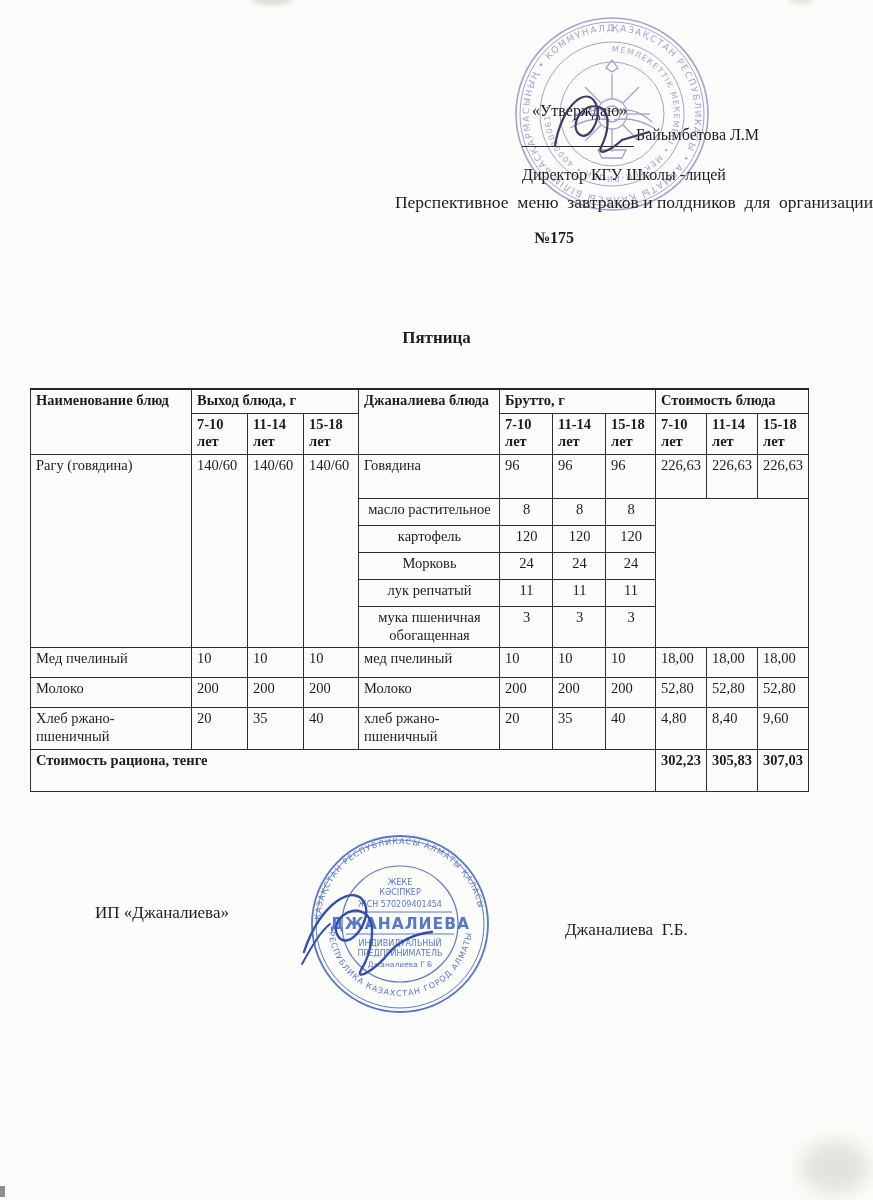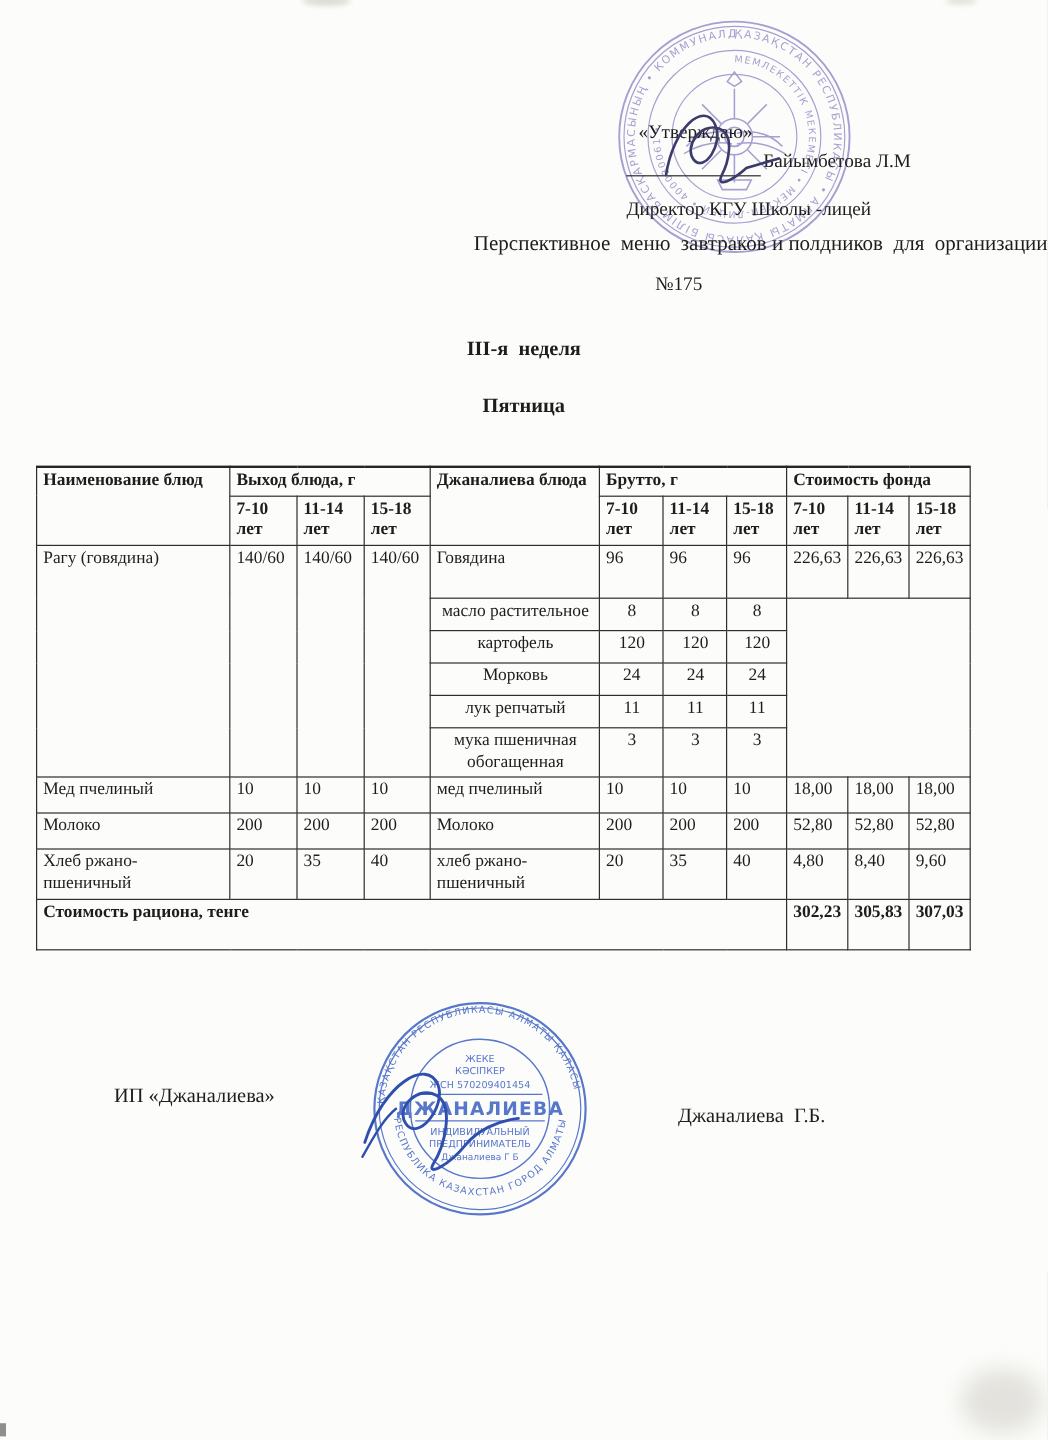--- a/index.html
+++ b/index.html
@@ -10,21 +10,21 @@
   }
   
   .smudge-top{position:absolute;left:252px;top:-3px;width:40px;height:8px;background:#dddcd6;border-radius:50%;filter:blur(2px);}
   .smudge-top2{position:absolute;left:788px;top:-2px;width:26px;height:6px;background:#e2e1db;border-radius:50%;filter:blur(2px);}
   .mark-bottom-left{position:absolute;left:0;top:1186px;width:5px;height:11px;background:#8f8f8d;}
   .noise-bottom-right{position:absolute;left:800px;top:1140px;width:70px;height:55px;background:#d9d8d2;border-radius:50%;filter:blur(9px);opacity:.7;}
   
   .stamp-top{position:absolute;left:510px;top:12px;width:204px;height:204px;z-index:1;opacity:.82;}
   .approval{position:absolute;left:522px;top:58px;z-index:3;font-size:16px;line-height:1.32;white-space:pre;}
   .approval .l1{margin-left:10px;}
-  .approval .l3{margin-left:24px;}
+  .approval .l3{margin-left:12px;font-weight:bold;}
   .signer{position:absolute;left:636px;top:126px;z-index:3;font-size:16px;white-space:pre;}
   .sign-underline{position:absolute;left:522px;top:131px;width:112px;border-bottom:1.5px solid #2b2b2b;z-index:2;}
   .sig-top{position:absolute;left:543px;top:70px;z-index:4;}
   
   .doc-title{position:absolute;left:0;top:189px;width:100%;text-align:right;z-index:3;
     font-size:17.5px;line-height:1.55;white-space:pre-wrap;}
   .week-heading{position:absolute;left:0;top:281px;width:100%;text-align:center;font-weight:bold;font-size:17px;white-space:pre;}
   .day-heading{position:absolute;left:0;top:328px;width:100%;text-align:center;font-weight:bold;font-size:17px;white-space:pre;}
   
   .menu-table{
@@ -106,21 +106,20 @@
   </div>
   <div class="sign-underline" style="top:146px;"></div>
   <div class="signer">Байымбетова Л.М</div>
 
   <svg class="sig-top" width="118" height="100" viewBox="0 0 118 100">
     <path d="M12 76 C18 36 44 14 53 34 C60 50 44 74 35 63 C27 53 40 32 56 37 C70 42 64 66 58 77 C54 87 68 80 79 70 L106 62" fill="none" stroke="#3c3c6c" stroke-width="2.2" stroke-linecap="round"></path>
   </svg>
 
   <div class="doc-title"><span>Перспективное  меню  завтраков и полдников  для  организации</span><br>
     </div>
-  <div class="week-heading">III-я  неделя</div>
   <div class="day-heading">Пятница</div>
 
   <table class="menu-table">
     <colgroup>
       <col style="width:161px">
         <col style="width:56px">
         <col style="width:56px">
         <col style="width:55px">
       <col style="width:141px">
         <col style="width:53px">
@@ -129,21 +128,21 @@
       <col style="width:51px">
         <col style="width:51px">
         <col style="width:51px">
     </colgroup>
     <thead>
       <tr>
         <th rowspan="2">Наименование блюд</th>
         <th colspan="3">Выход блюда, г</th>
         <th rowspan="2">Джаналиева блюда</th>
         <th colspan="3">Брутто, г</th>
-        <th colspan="3">Стоимость фонда</th>
+        <th colspan="3">Стоимость блюда</th>
       </tr>
       <tr>
         <th>7-10 лет</th>
         <th>11-14 лет</th>
         <th>15-18 лет</th>
         <th>7-10 лет</th>
         <th>11-14 лет</th>
         <th>15-18 лет</th>
         <th>7-10 лет</th>
         <th>11-14 лет</th>

